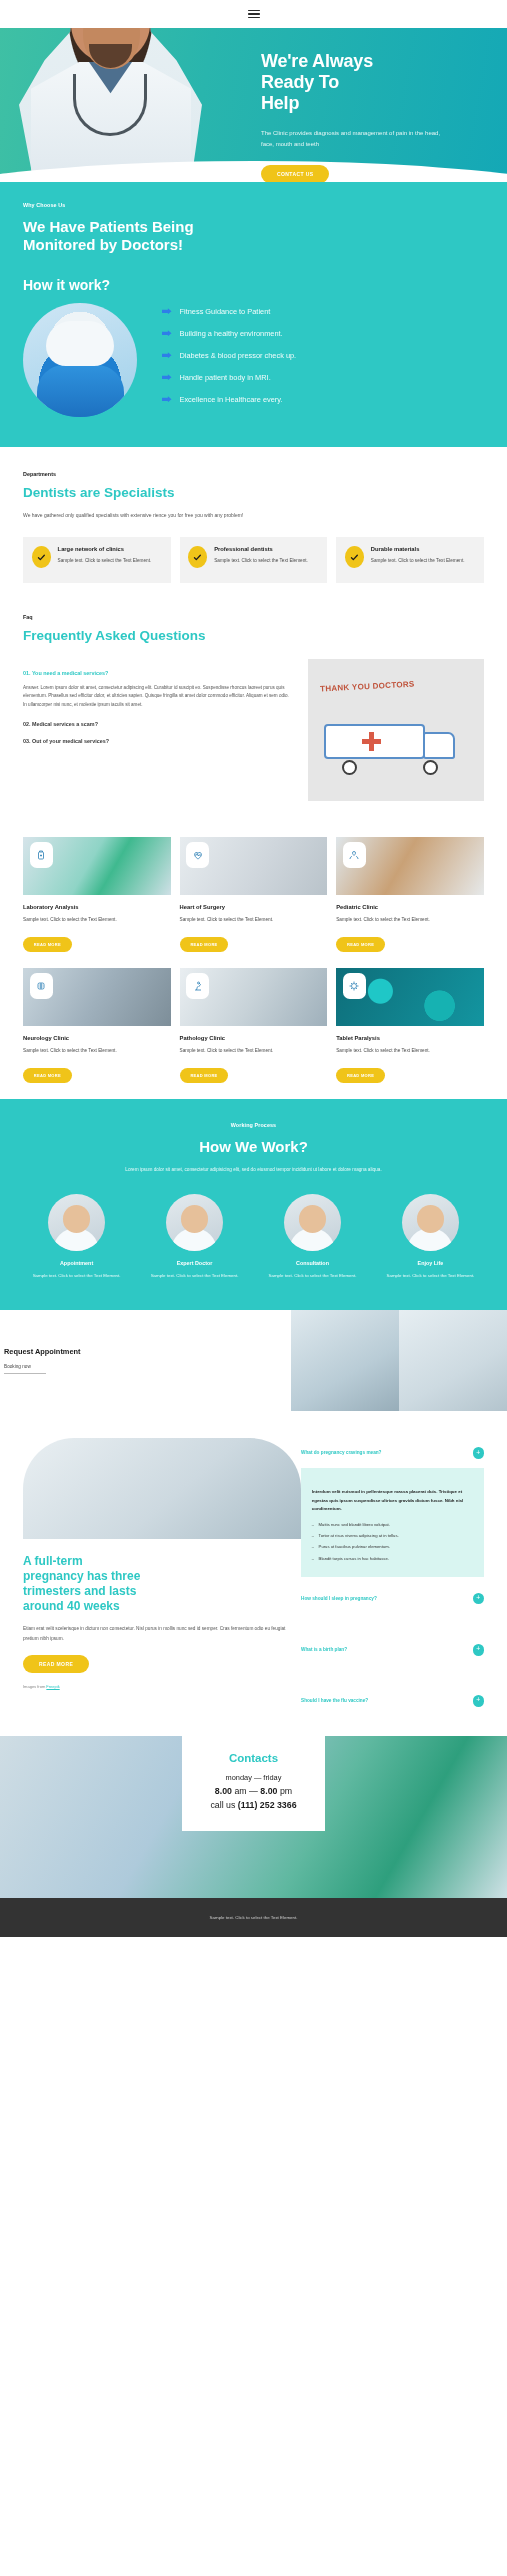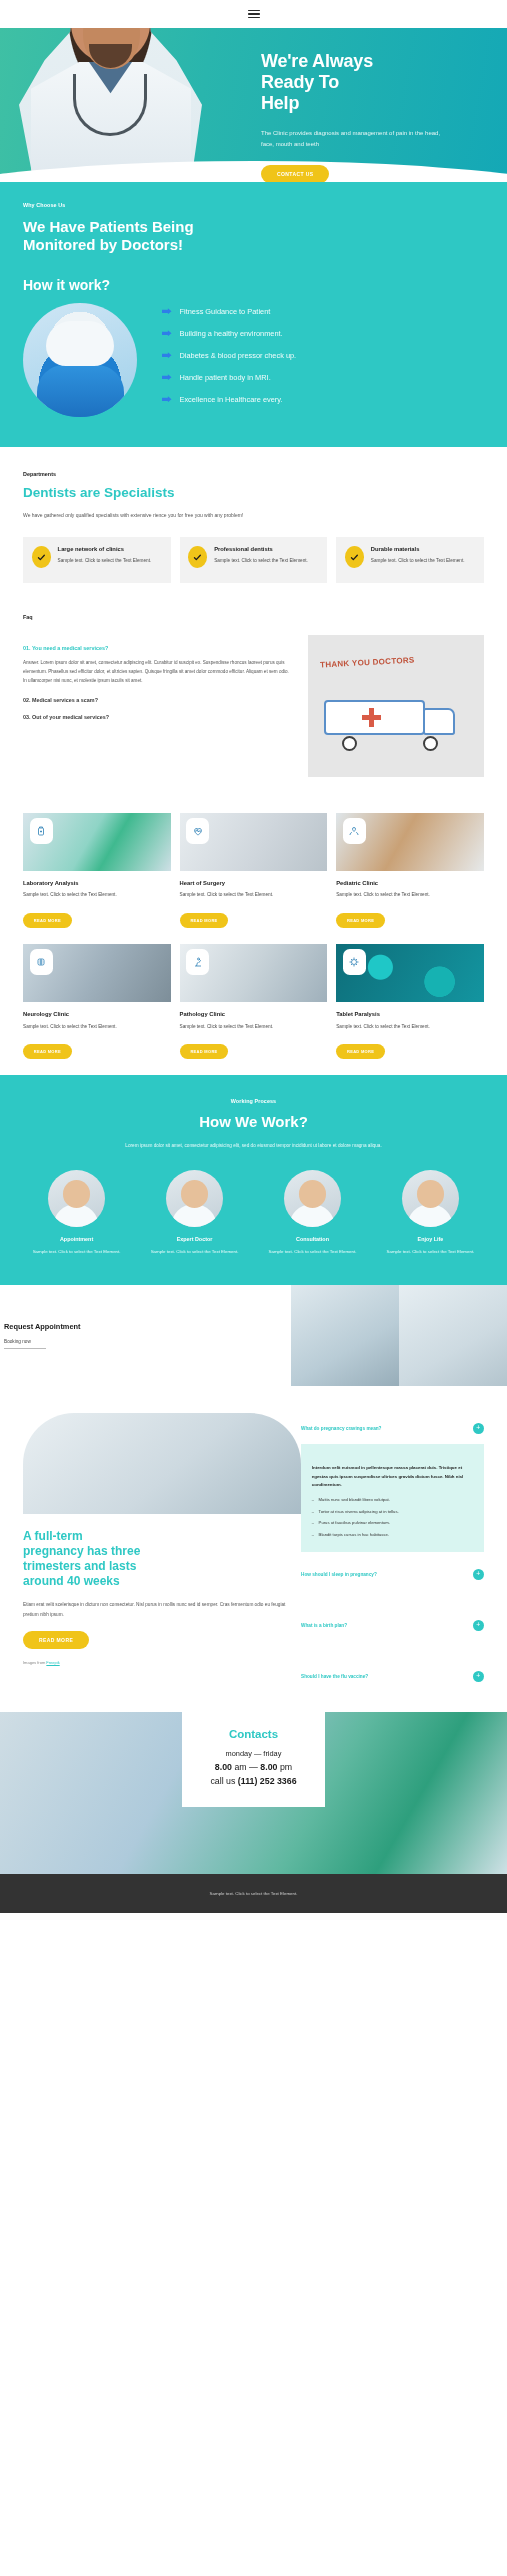--- a/index.html
+++ b/index.html
@@ -287,20 +287,21 @@
         <div>
           <div class="card-title">Durable materials</div>
           <div class="card-text">Sample text. Click to select the Text Element.</div>
         </div>
       </div>
     </div>
   </div>
 
   <div class="section" style="padding-top:6.8px">
     <div class="kicker">Faq</div>
+    <div class="h-teal">Frequently Asked Questions</div>
     <div class="faq-wrap">
       <div class="faq-left">
         <div class="q active">01. You need a medical services?</div>
         <div class="a">Answer. Lorem ipsum dolor sit amet, consectetur adipiscing elit. Curabitur id suscipit ex. Suspendisse rhoncus laoreet purus quis elementum. Phasellus sed efficitur dolor, et ultricies sapien. Quisque fringilla sit amet dolor commodo efficitur. Aliquam et sem odio. In ullamcorper nisi nunc, et molestie ipsum iaculis sit amet.</div>
         <div class="q">02. Medical services a scam?</div>
         <div class="q">03. Out of your medical services?</div>
       </div>
       <div class="faq-img">
         <div class="note">THANK YOU DOCTORS</div>
         <div class="amb">

